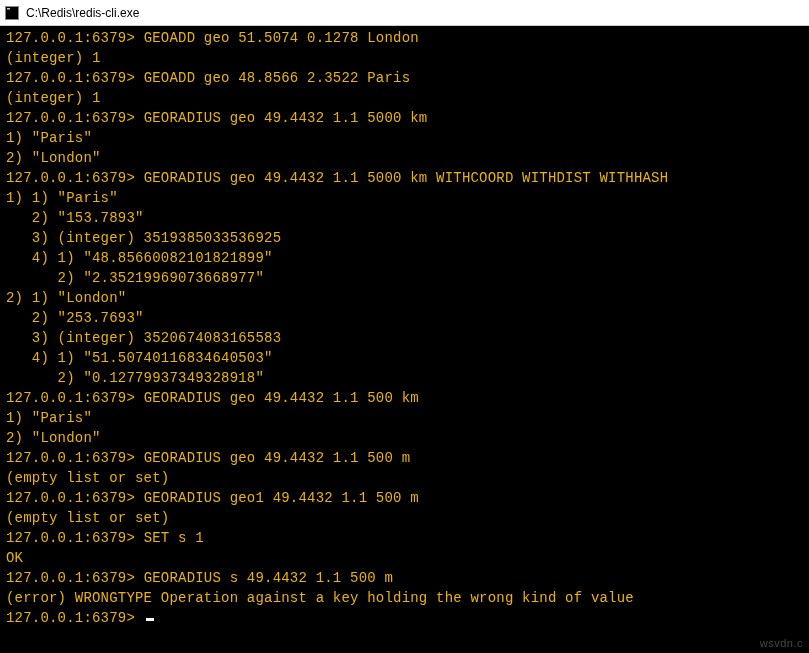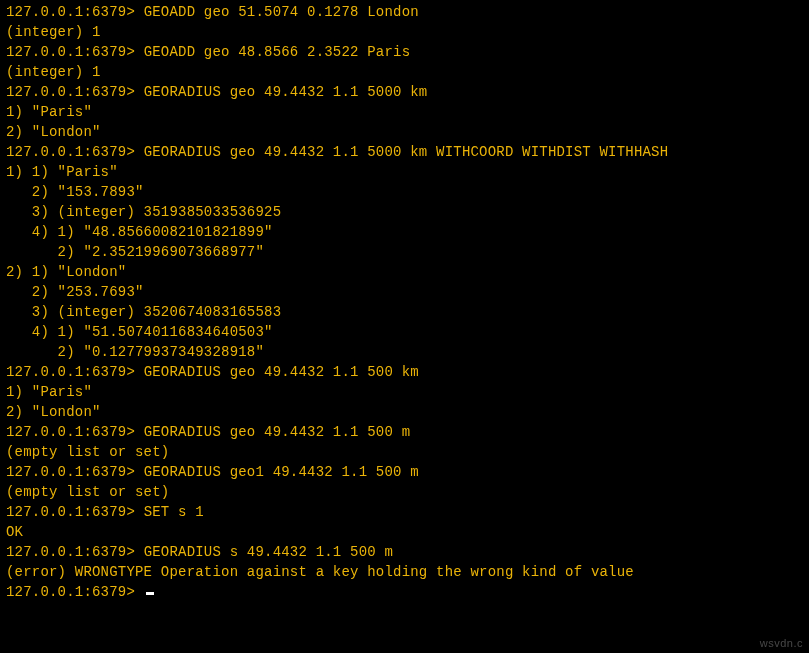--- a/index.html
+++ b/index.html
@@ -69,15 +69,24 @@
       font-size: 11px;
       color: rgba(200,200,200,0.35);
       letter-spacing: 0.5px;
       pointer-events: none;
     }
   </style>
 </head>
 <body>
 
 <div class="window">
+  <div class="titlebar">
+    <span class="title-icon">
+      <svg width="14" height="14" viewBox="0 0 14 14">
+        <rect x="0.5" y="0.5" width="13" height="13" fill="#000" stroke="#888" stroke-width="1"></rect>
+        <rect x="2" y="2" width="3" height="1.5" fill="#ccc"></rect>
+      </svg>
+    </span>
+    <span class="title-text">C:\Redis\redis-cli.exe</span>
+  </div>
   <div class="terminal" id="terminal"><div class="line"><span class="prompt">127.0.0.1:6379&gt; </span><span class="cmd">GEOADD geo 51.5074 0.1278 London</span></div><div class="line"><span class="out">(integer) 1</span></div><div class="line"><span class="prompt">127.0.0.1:6379&gt; </span><span class="cmd">GEOADD geo 48.8566 2.3522 Paris</span></div><div class="line"><span class="out">(integer) 1</span></div><div class="line"><span class="prompt">127.0.0.1:6379&gt; </span><span class="cmd">GEORADIUS geo 49.4432 1.1 5000 km</span></div><div class="line"><span class="out">1) "Paris"</span></div><div class="line"><span class="out">2) "London"</span></div><div class="line"><span class="prompt">127.0.0.1:6379&gt; </span><span class="cmd">GEORADIUS geo 49.4432 1.1 5000 km WITHCOORD WITHDIST WITHHASH</span></div><div class="line"><span class="out">1) 1) "Paris"</span></div><div class="line"><span class="out">   2) "153.7893"</span></div><div class="line"><span class="out">   3) (integer) 3519385033536925</span></div><div class="line"><span class="out">   4) 1) "48.85660082101821899"</span></div><div class="line"><span class="out">      2) "2.35219969073668977"</span></div><div class="line"><span class="out">2) 1) "London"</span></div><div class="line"><span class="out">   2) "253.7693"</span></div><div class="line"><span class="out">   3) (integer) 3520674083165583</span></div><div class="line"><span class="out">   4) 1) "51.50740116834640503"</span></div><div class="line"><span class="out">      2) "0.12779937349328918"</span></div><div class="line"><span class="prompt">127.0.0.1:6379&gt; </span><span class="cmd">GEORADIUS geo 49.4432 1.1 500 km</span></div><div class="line"><span class="out">1) "Paris"</span></div><div class="line"><span class="out">2) "London"</span></div><div class="line"><span class="prompt">127.0.0.1:6379&gt; </span><span class="cmd">GEORADIUS geo 49.4432 1.1 500 m</span></div><div class="line"><span class="out">(empty list or set)</span></div><div class="line"><span class="prompt">127.0.0.1:6379&gt; </span><span class="cmd">GEORADIUS geo1 49.4432 1.1 500 m</span></div><div class="line"><span class="out">(empty list or set)</span></div><div class="line"><span class="prompt">127.0.0.1:6379&gt; </span><span class="cmd">SET s 1</span></div><div class="line"><span class="out">OK</span></div><div class="line"><span class="prompt">127.0.0.1:6379&gt; </span><span class="cmd">GEORADIUS s 49.4432 1.1 500 m</span></div><div class="line"><span class="out">(error) WRONGTYPE Operation against a key holding the wrong kind of value</span></div><div class="line"><span class="prompt">127.0.0.1:6379&gt; </span><span class="cursor"></span></div></div>
 </div>
 <div class="watermark">wsvdn.c</div>
 
 </body></html>

